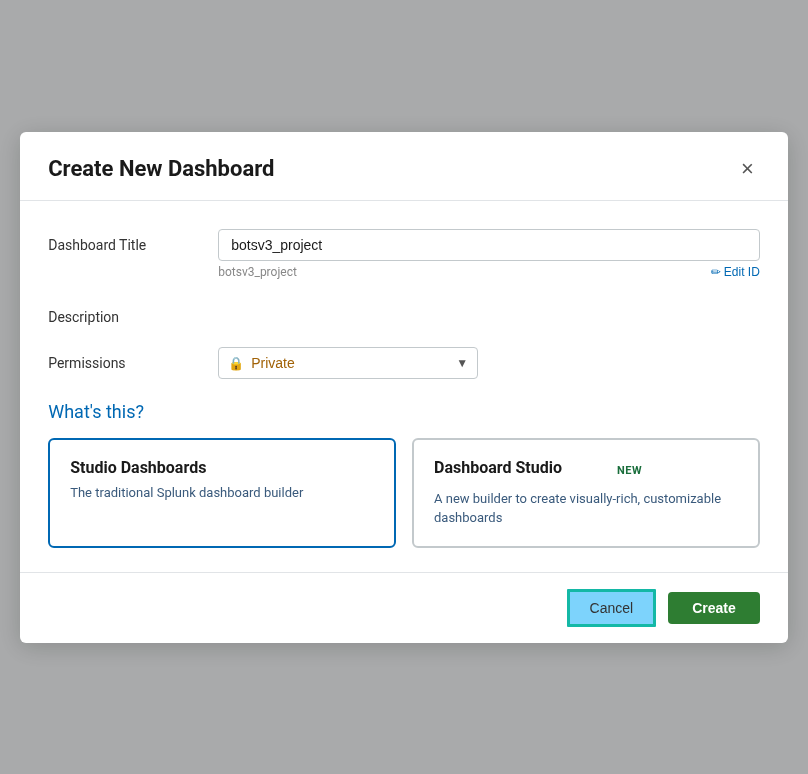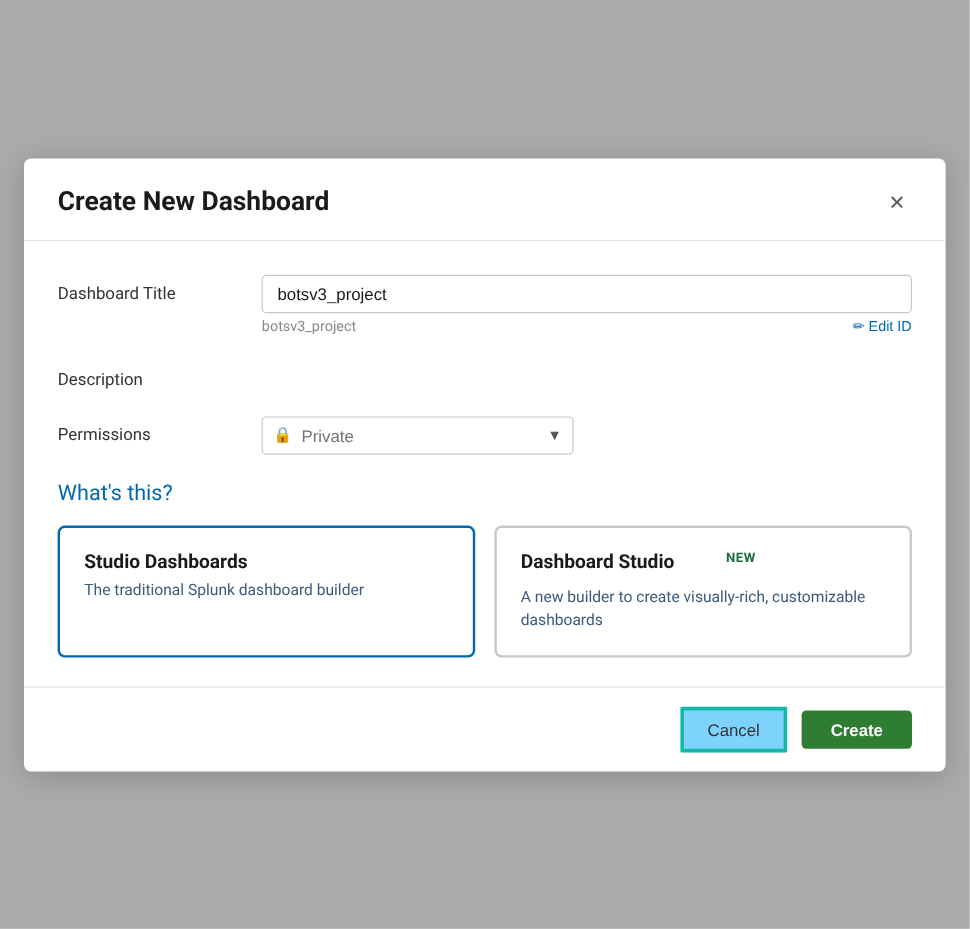--- a/index.html
+++ b/index.html
@@ -128,21 +128,21 @@
       display: inline-block;
       width: 260px;
     }
 
     .permissions-select {
       width: 100%;
       border: 1px solid #c3c9cc;
       border-radius: 4px;
       padding: 7px 36px 7px 32px;
       font-size: 14px;
-      color: #737373;
+      color: #a16207;
       background: #fff;
       appearance: none;
       -webkit-appearance: none;
       cursor: pointer;
       outline: none;
     }
 
     .lock-icon {
       position: absolute;
       left: 10px;
@@ -207,21 +207,22 @@
 
     .card-title {
       font-size: 16px;
       font-weight: 700;
       color: #1a1a1a;
       margin-bottom: 6px;
     }
 
     .card-title-row {
       display: flex;
-      gap: 0;
+      align-items: center;
+      gap: 12px;
       margin-bottom: 6px;
     }
 
     .new-badge {
       font-size: 11px;
       font-weight: 700;
       color: #1a6e3c;
       background: none;
       letter-spacing: 0.5px;
       margin-left: 43px;

